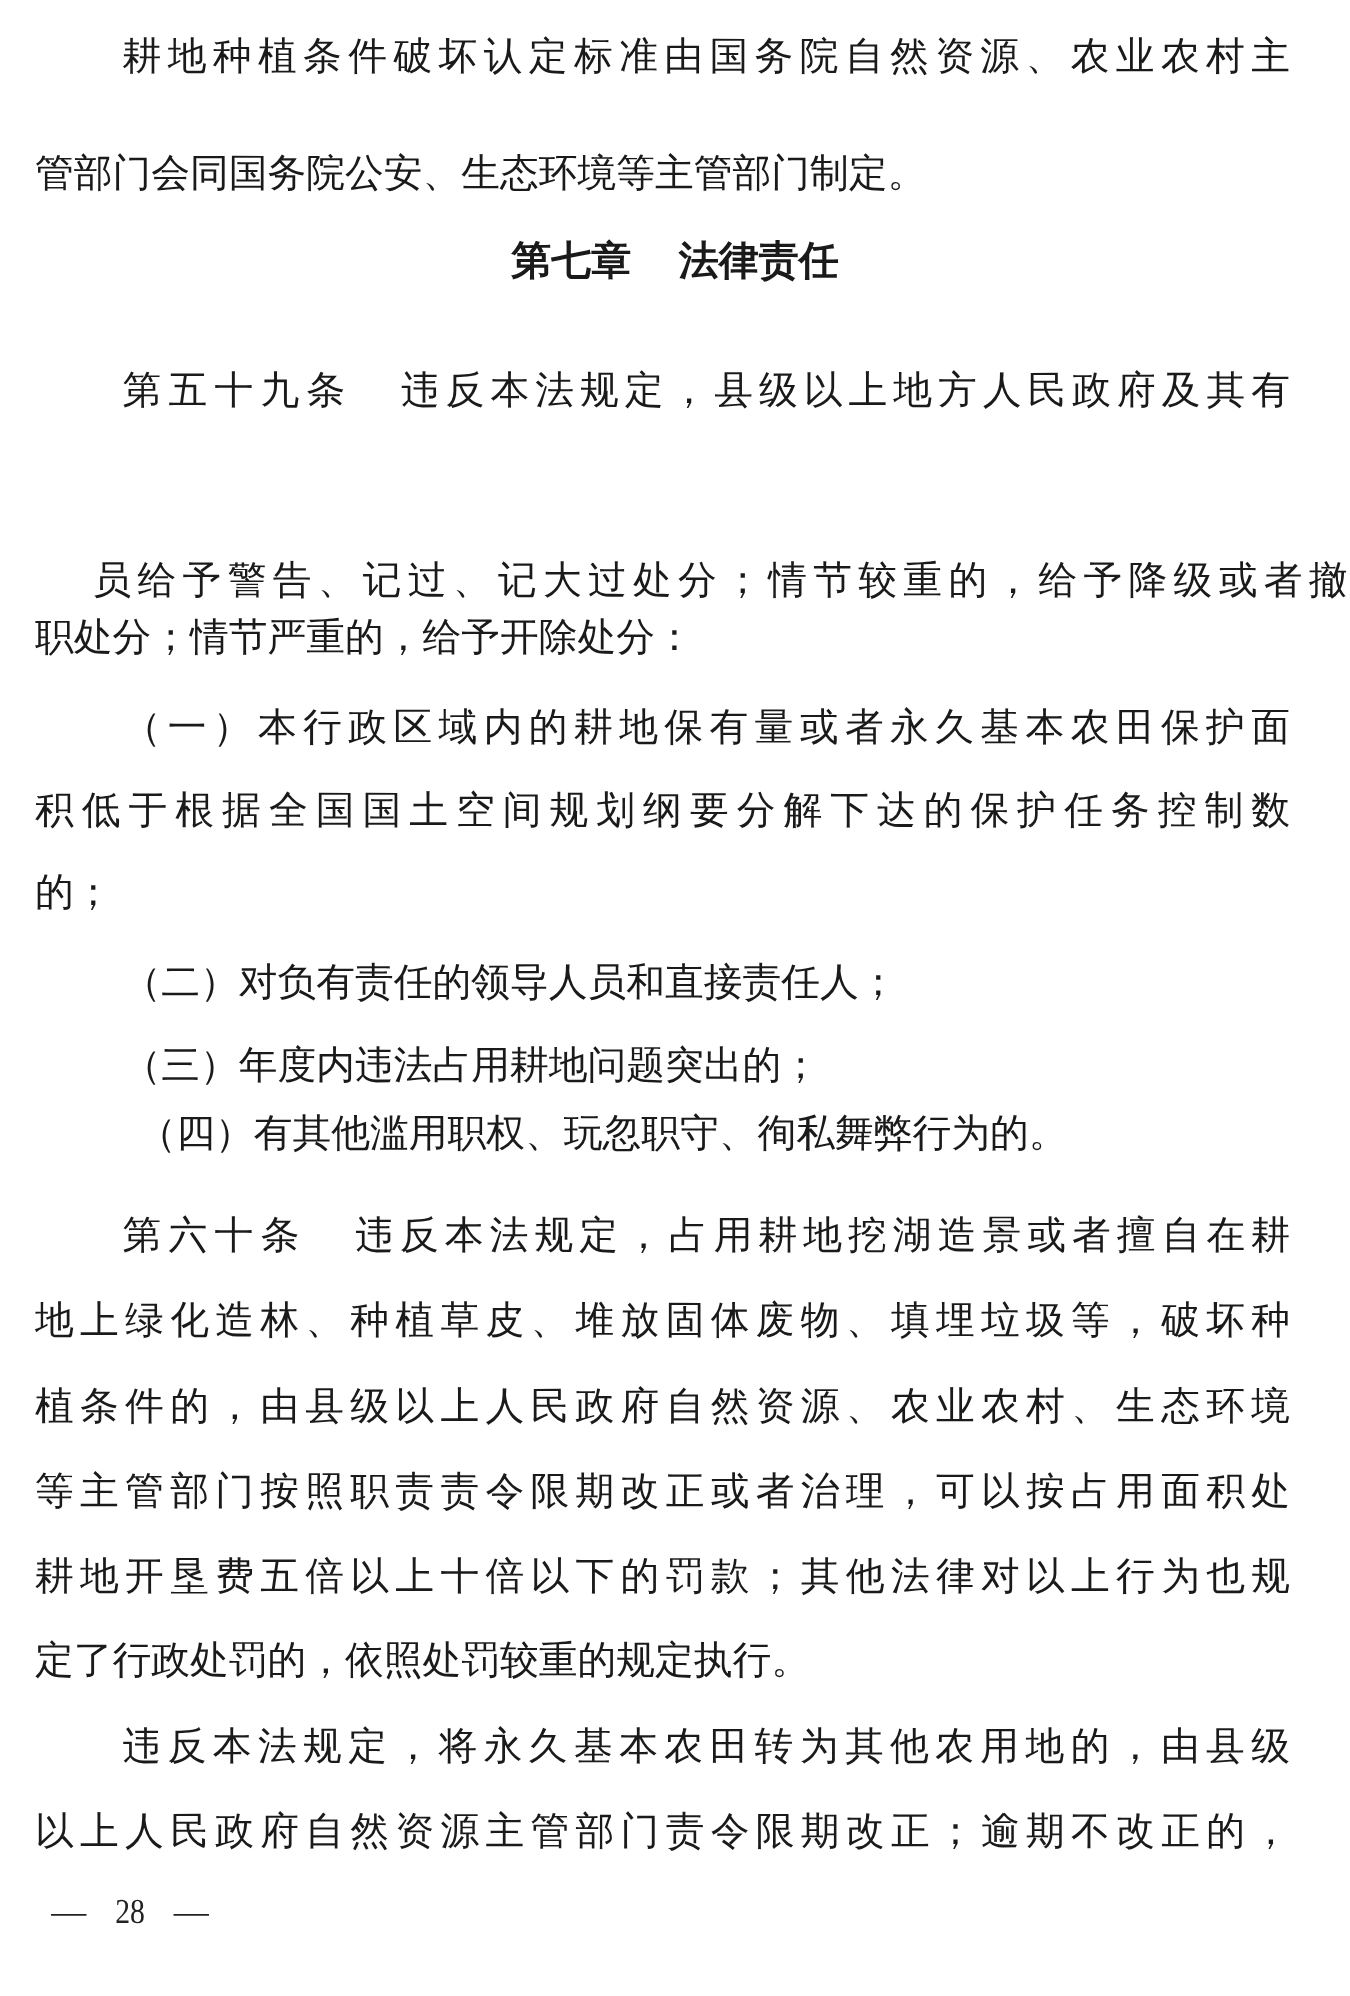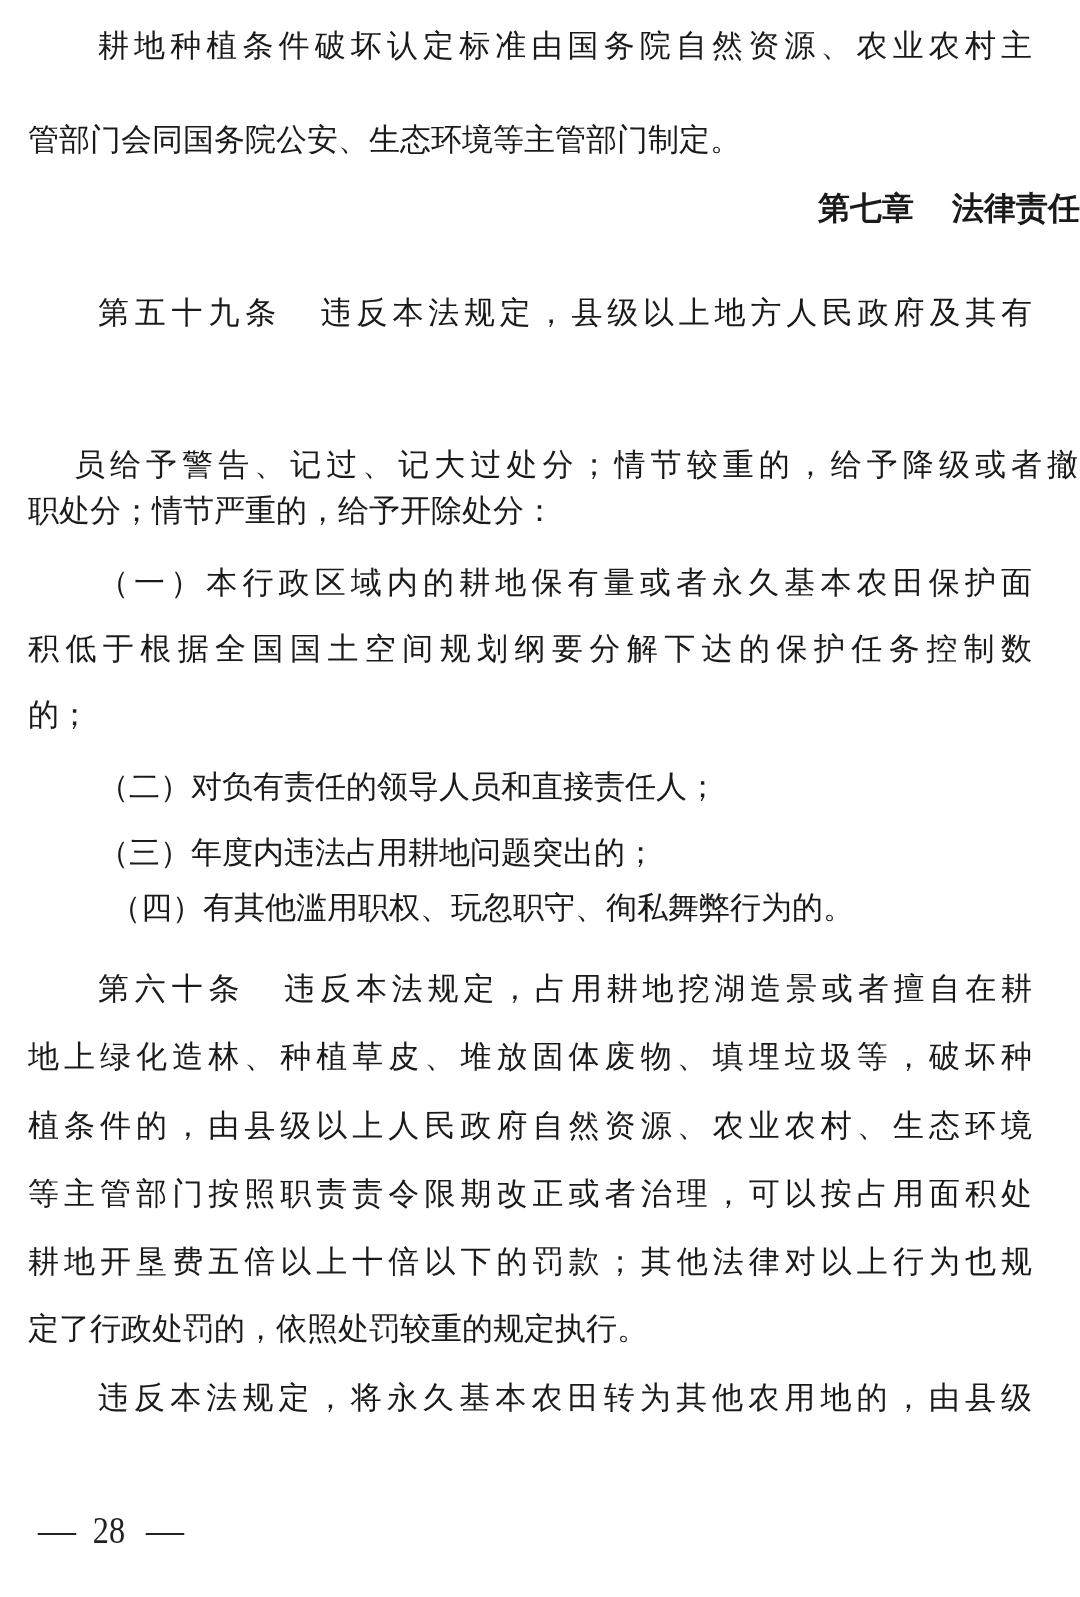--- a/index.html
+++ b/index.html
@@ -48,35 +48,35 @@
     }
     .gap {
       display: inline-block;
       width: 34px;
     }
     .chapter {
       position: absolute;
       left: 0;
       top: 183px;
       width: 1080px;
-      text-align: right;
+      text-align: center;
       font-family: "DejaVu Sans", "Liberation Sans", sans-serif;
       font-weight: bold;
       font-size: 32px;
       line-height: 50px;
     }
     .chapter .sp {
       display: inline-block;
       width: 38px;
     }
     .footer {
       position: absolute;
       left: 38px;
       top: 1510px;
-      font-size: 38px;
+      font-size: 28px;
       line-height: 40px;
       font-family: "Liberation Serif", "DejaVu Serif", serif;
       color: #222;
       white-space: nowrap;
     }
     .footer .dash {
       display: inline-block;
       width: 34px;
       text-align: center;
     }
@@ -115,18 +115,19 @@
   <div class="line indent" style="top:963px;">
     <span class="bold">第六十条</span><span class="gap"></span><span>违反本法规定，占用耕地挖湖造景或者擅自在耕</span>
   </div>
   <div class="line" style="top:1031px;">地上绿化造林、种植草皮、堆放固体废物、填埋垃圾等，破坏种</div>
   <div class="line" style="top:1100px;">植条件的，由县级以上人民政府自然资源、农业农村、生态环境</div>
   <div class="line" style="top:1168px;">等主管部门按照职责责令限期改正或者治理，可以按占用面积处</div>
   <div class="line" style="top:1236px;">耕地开垦费五倍以上十倍以下的罚款；其他法律对以上行为也规</div>
   <div class="line last" style="top:1303px;">定了行政处罚的，依照处罚较重的规定执行。</div>
 
   <div class="line indent" style="top:1372px;">违反本法规定，将永久基本农田转为其他农用地的，由县级</div>
+  <div class="line" style="top:1440px;">以上人民政府自然资源主管部门责令限期改正；逾期不改正的，</div>
 
   <div class="footer">
     <span class="dash">—</span><span class="num">28</span><span class="dash">—</span>
   </div>
 
 </div>
 
 </body></html>

